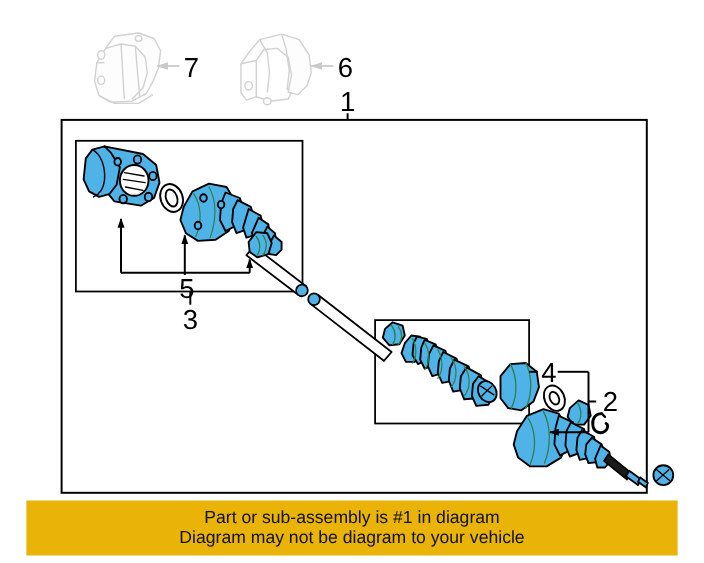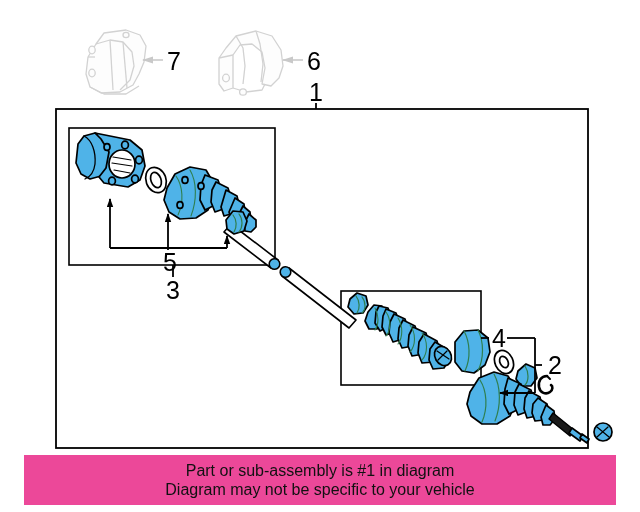--- a/index.html
+++ b/index.html
@@ -1,21 +1,21 @@
 <!DOCTYPE html>
 <html><head>
 <meta charset="utf-8">
 <style>
   html,body{margin:0;padding:0;background:#ffffff;}
   body{width:640px;height:512px;overflow:hidden;
        font-family:"Liberation Sans","DejaVu Sans",sans-serif;}
   #stage{position:relative;width:640px;height:512px;background:#ffffff;}
   #svgroot{position:absolute;left:0;top:0;width:640px;height:512px;display:block;}
   .banner{position:absolute;left:24px;top:455px;width:592px;height:50px;
-          background:#ec4899;display:flex;flex-direction:column;
+          background:#eab308;display:flex;flex-direction:column;
           align-items:center;justify-content:center;}
   .banner div{color:#111111;font-size:16px;line-height:19px;white-space:nowrap;}
   text{font-family:"Liberation Sans","DejaVu Sans",sans-serif;fill:#000000;}
   .callout{font-size:25px;}
 </style>
 </head>
 <body>
 
 <div id="stage">
 
@@ -219,16 +219,16 @@
       <text class="callout" x="173" y="299" text-anchor="middle">3</text>
       <text class="callout" x="492" y="347" text-anchor="start">4</text>
       <text class="callout" x="170" y="271" text-anchor="middle">5</text>
       <text class="callout" x="307" y="70" text-anchor="start" fill="#9a9a9a">6</text>
       <text class="callout" x="167" y="70" text-anchor="start" fill="#9a9a9a">7</text>
     </g>
   </svg>
 
   <div class="banner">
     <div>Part or sub-assembly is #1 in diagram</div>
-    <div>Diagram may not be specific to your vehicle</div>
+    <div>Diagram may not be diagram to your vehicle</div>
   </div>
 
 </div>
 
 </body></html>

